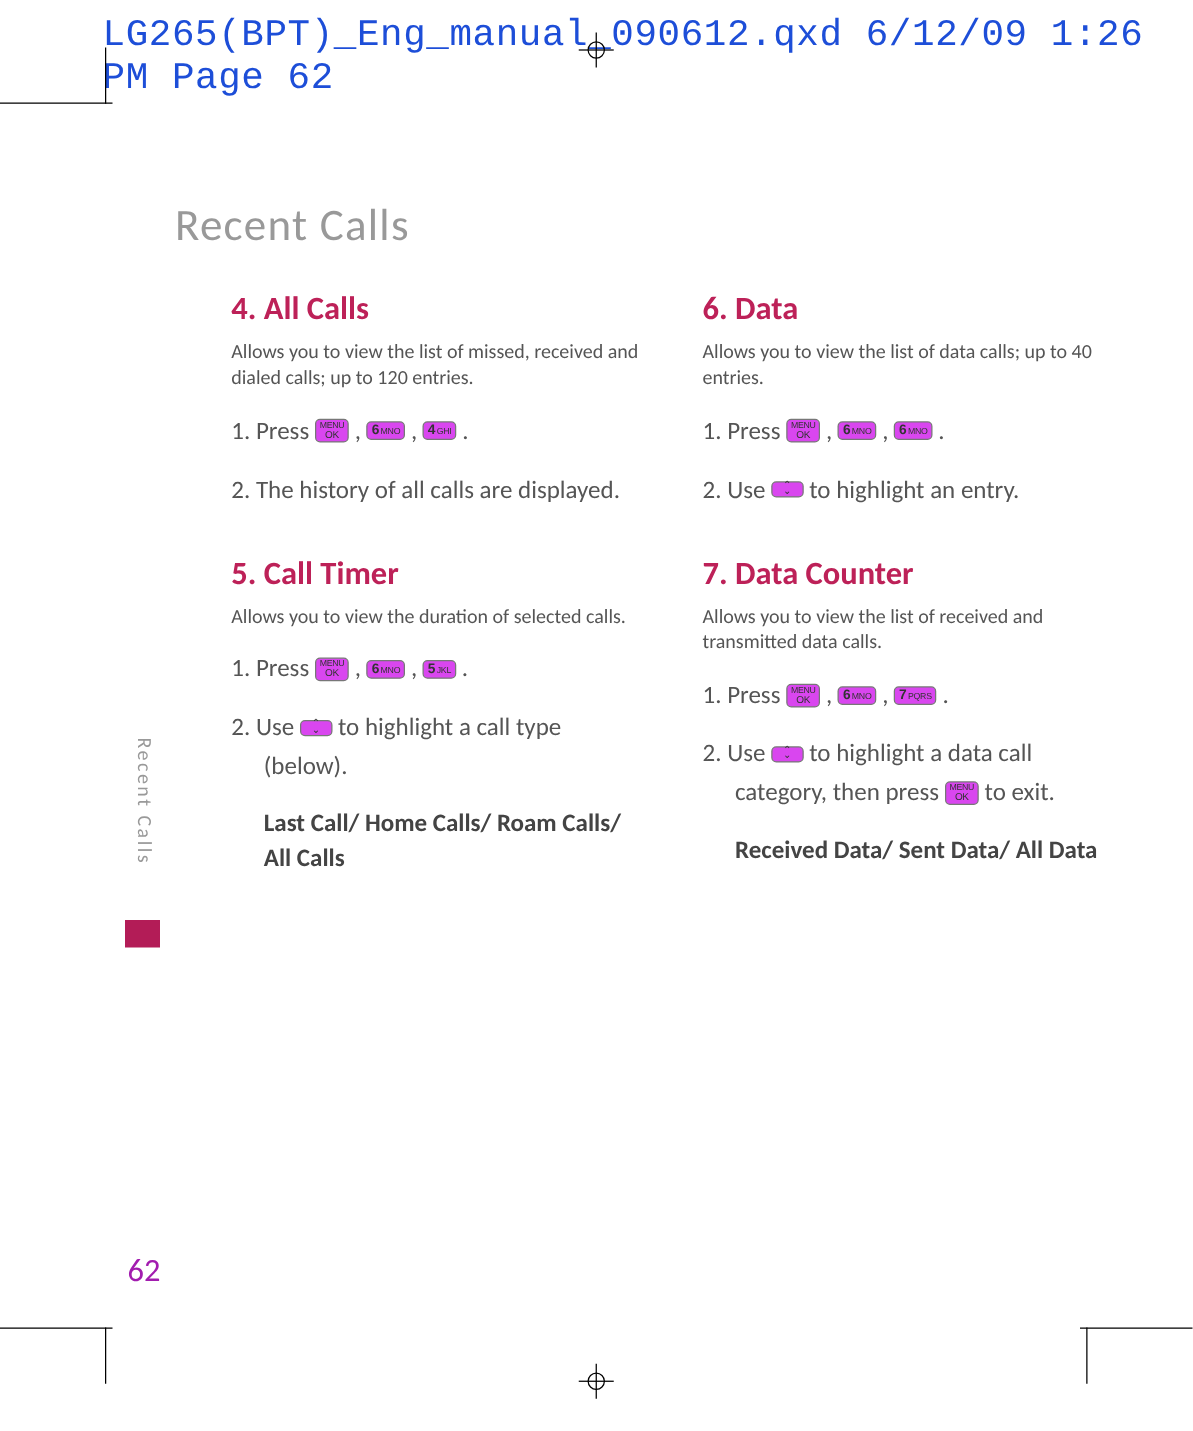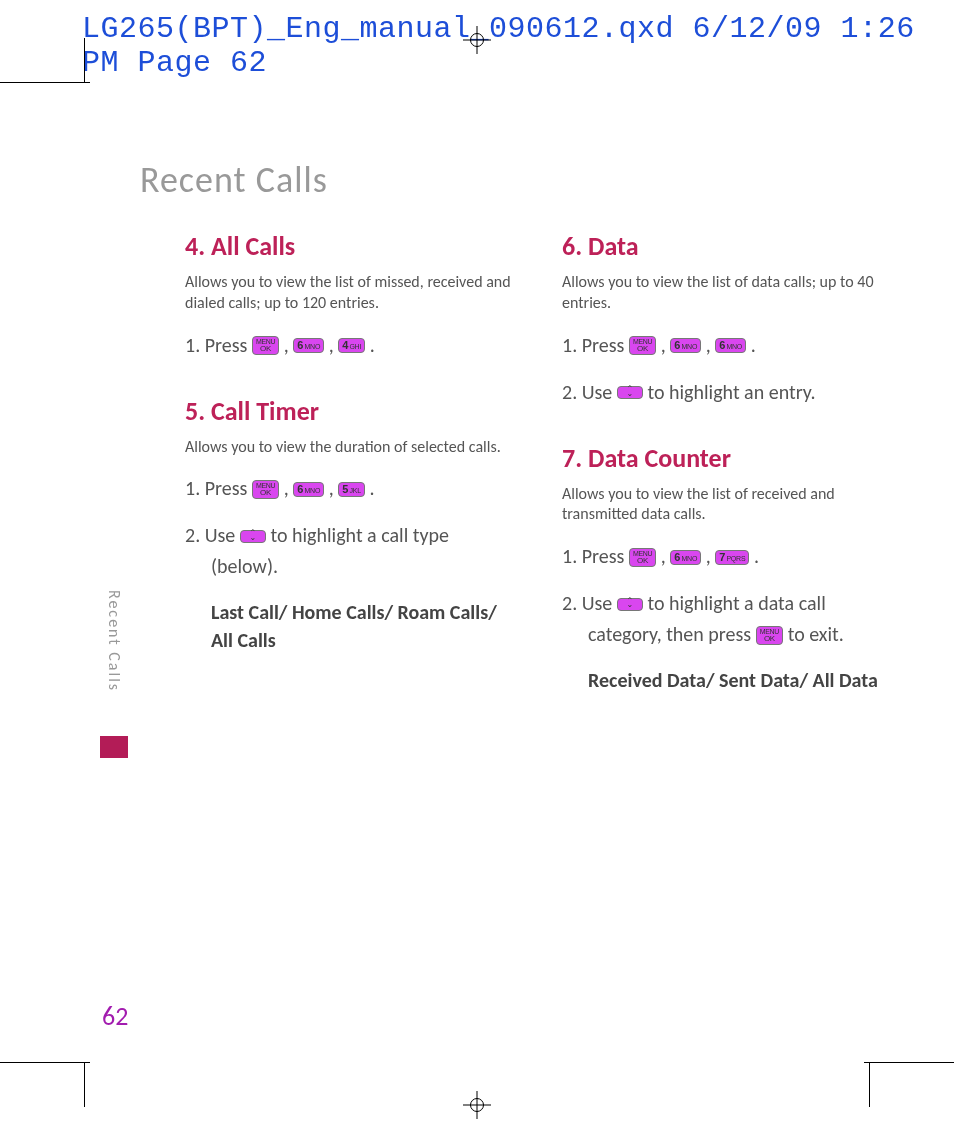--- a/index.html
+++ b/index.html
@@ -168,20 +168,21 @@
     <p>Allows you to view the list of missed, received and dialed calls; up to 120 entries.</p>
     <div class="step">
       <span>1. Press  </span>
       <span class="key ok"><span class="t">MENU</span><span>OK</span></span>
       <span> ,  </span>
       <span class="key num"><span>6</span><sub>MNO</sub></span>
       <span> ,  </span>
       <span class="key num"><span>4</span><sub>GHI</sub></span>
       <span> .</span>
     </div>
+    <div class="step">2. The history of all calls are displayed.</div>
 
     <div class="sect-gap"></div>
 
     <h3>5. Call Timer</h3>
     <p>Allows you to view the duration of selected calls.</p>
     <div class="step">
       <span>1. Press  </span>
       <span class="key ok"><span class="t">MENU</span><span>OK</span></span>
       <span> ,  </span>
       <span class="key num"><span>6</span><sub>MNO</sub></span>

